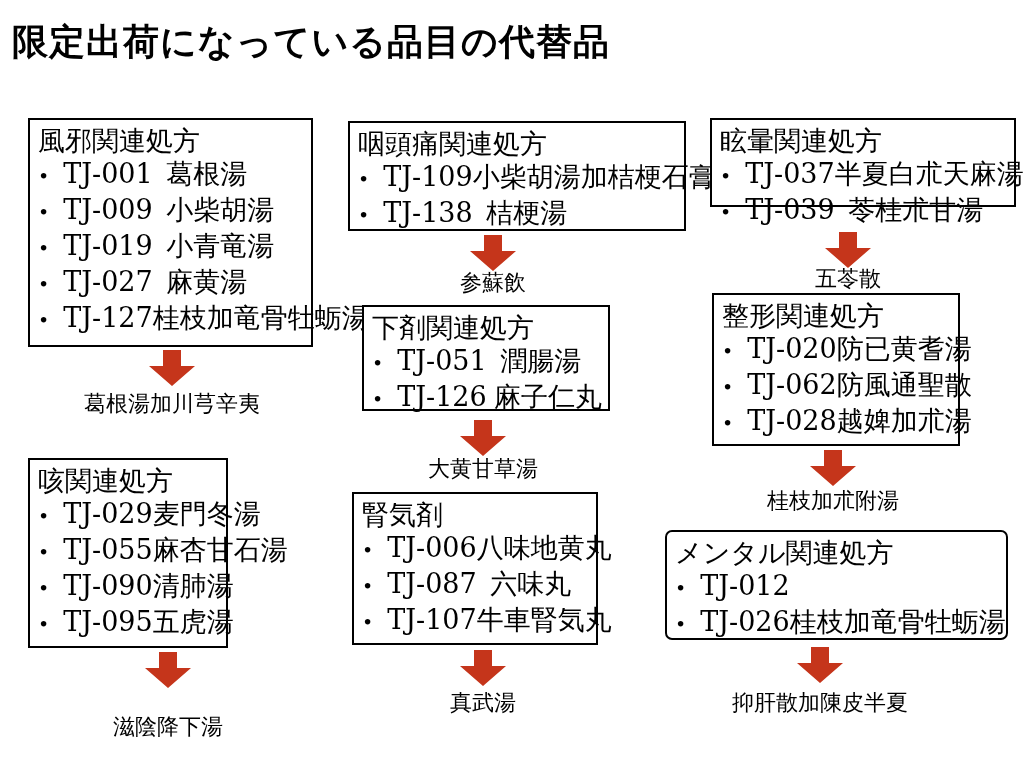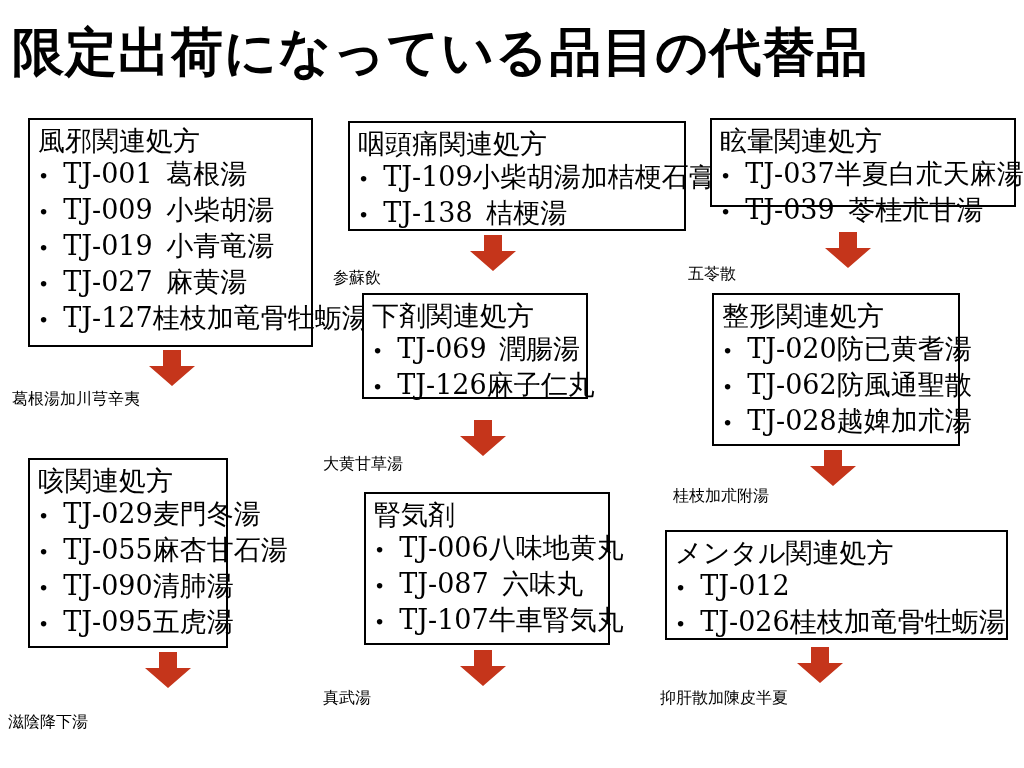--- a/index.html
+++ b/index.html
@@ -9,21 +9,21 @@
     position: relative;
     overflow: hidden;
     font-family: "Liberation Sans", sans-serif;
     color: #000000;
   }
   .slide { position: absolute; inset: 0; }
 
   .title {
     position: absolute;
     left: 12px; top: 18px;
-    font-size: 52px;
+    font-size: 36px;
     font-weight: bold;
     letter-spacing: 1px;
     font-family: "Liberation Sans", sans-serif;
     white-space: nowrap;
   }
 
   .box {
     position: absolute;
     border: 2px solid #000000;
     background: #ffffff;
@@ -44,35 +44,35 @@
   .code { display: inline-block; width: 103px; }
   .fname { display: inline-block; }
 
   .arrow { position: absolute; width: 46px; height: 36px; }
   .arrow svg { display: block; width: 100%; height: 100%; }
   .arrow polygon { fill: var(--arrow-color, #c5351b); }
 
   .alt-label {
     position: absolute;
     width: 320px;
-    text-align: left;
-    font-size: 16px;
+    text-align: center;
+    font-size: 22px;
     font-family: Liberation Serif, serif;
     white-space: nowrap;
   }
 
   
   #box0 { left: 28px;  top: 118px; width: 285px; height: 229px; }
   #box1 { left: 348px; top: 121px; width: 338px; height: 110px; }
   #box2 { left: 710px; top: 118px; width: 306px; height: 89px; }
-  #box3 { left: 362px; top: 293px; width: 226px; height: 106px; }
+  #box3 { left: 362px; top: 305px; width: 248px; height: 106px; }
   #box4 { left: 712px; top: 293px; width: 248px; height: 153px; }
   #box5 { left: 28px;  top: 458px; width: 200px; height: 190px; }
-  #box6 { left: 352px; top: 492px; width: 246px; height: 153px; margin-left: 12px; }
-  #box7 { left: 665px; top: 530px; width: 343px; height: 110px; }
+  #box6 { left: 352px; top: 492px; width: 246px; height: 153px; }
+  #box7 { left: 665px; top: 530px; width: 343px; height: 110px; border-radius: 7px; }
 
   
   #arr0 { left: 149px; top: 350px; }
   #arr1 { left: 470px; top: 235px; }
   #arr2 { left: 825px; top: 232px; }
   #arr3 { left: 460px; top: 420px; }
   #arr4 { left: 810px; top: 450px; }
   #arr5 { left: 145px; top: 652px; }
   #arr6 { left: 460px; top: 650px; }
   #arr7 { left: 797px; top: 647px; }
@@ -163,21 +163,21 @@
       <svg viewBox="0 0 46 36">
         <polygon points="14,0 32,0 32,16 46,16 23,36 0,16 14,16"></polygon>
       </svg>
     </div>
   <div class="alt-label" id="alt2">五苓散</div>
 
   <div class="box" id="box3">
     <div class="box-heading">下剤関連処方</div>
     <ul class="box-list">
       <li>
-          <span class="code">TJ-069</span>
+          <span class="code">TJ-051</span>
           <span class="fname">潤腸湯</span>
         </li>
       <li>
           <span class="code">TJ-126</span>
           <span class="fname">麻子仁丸</span>
         </li>
     </ul>
   </div>
   <div class="arrow" id="arr3">
       <svg viewBox="0 0 46 36">

